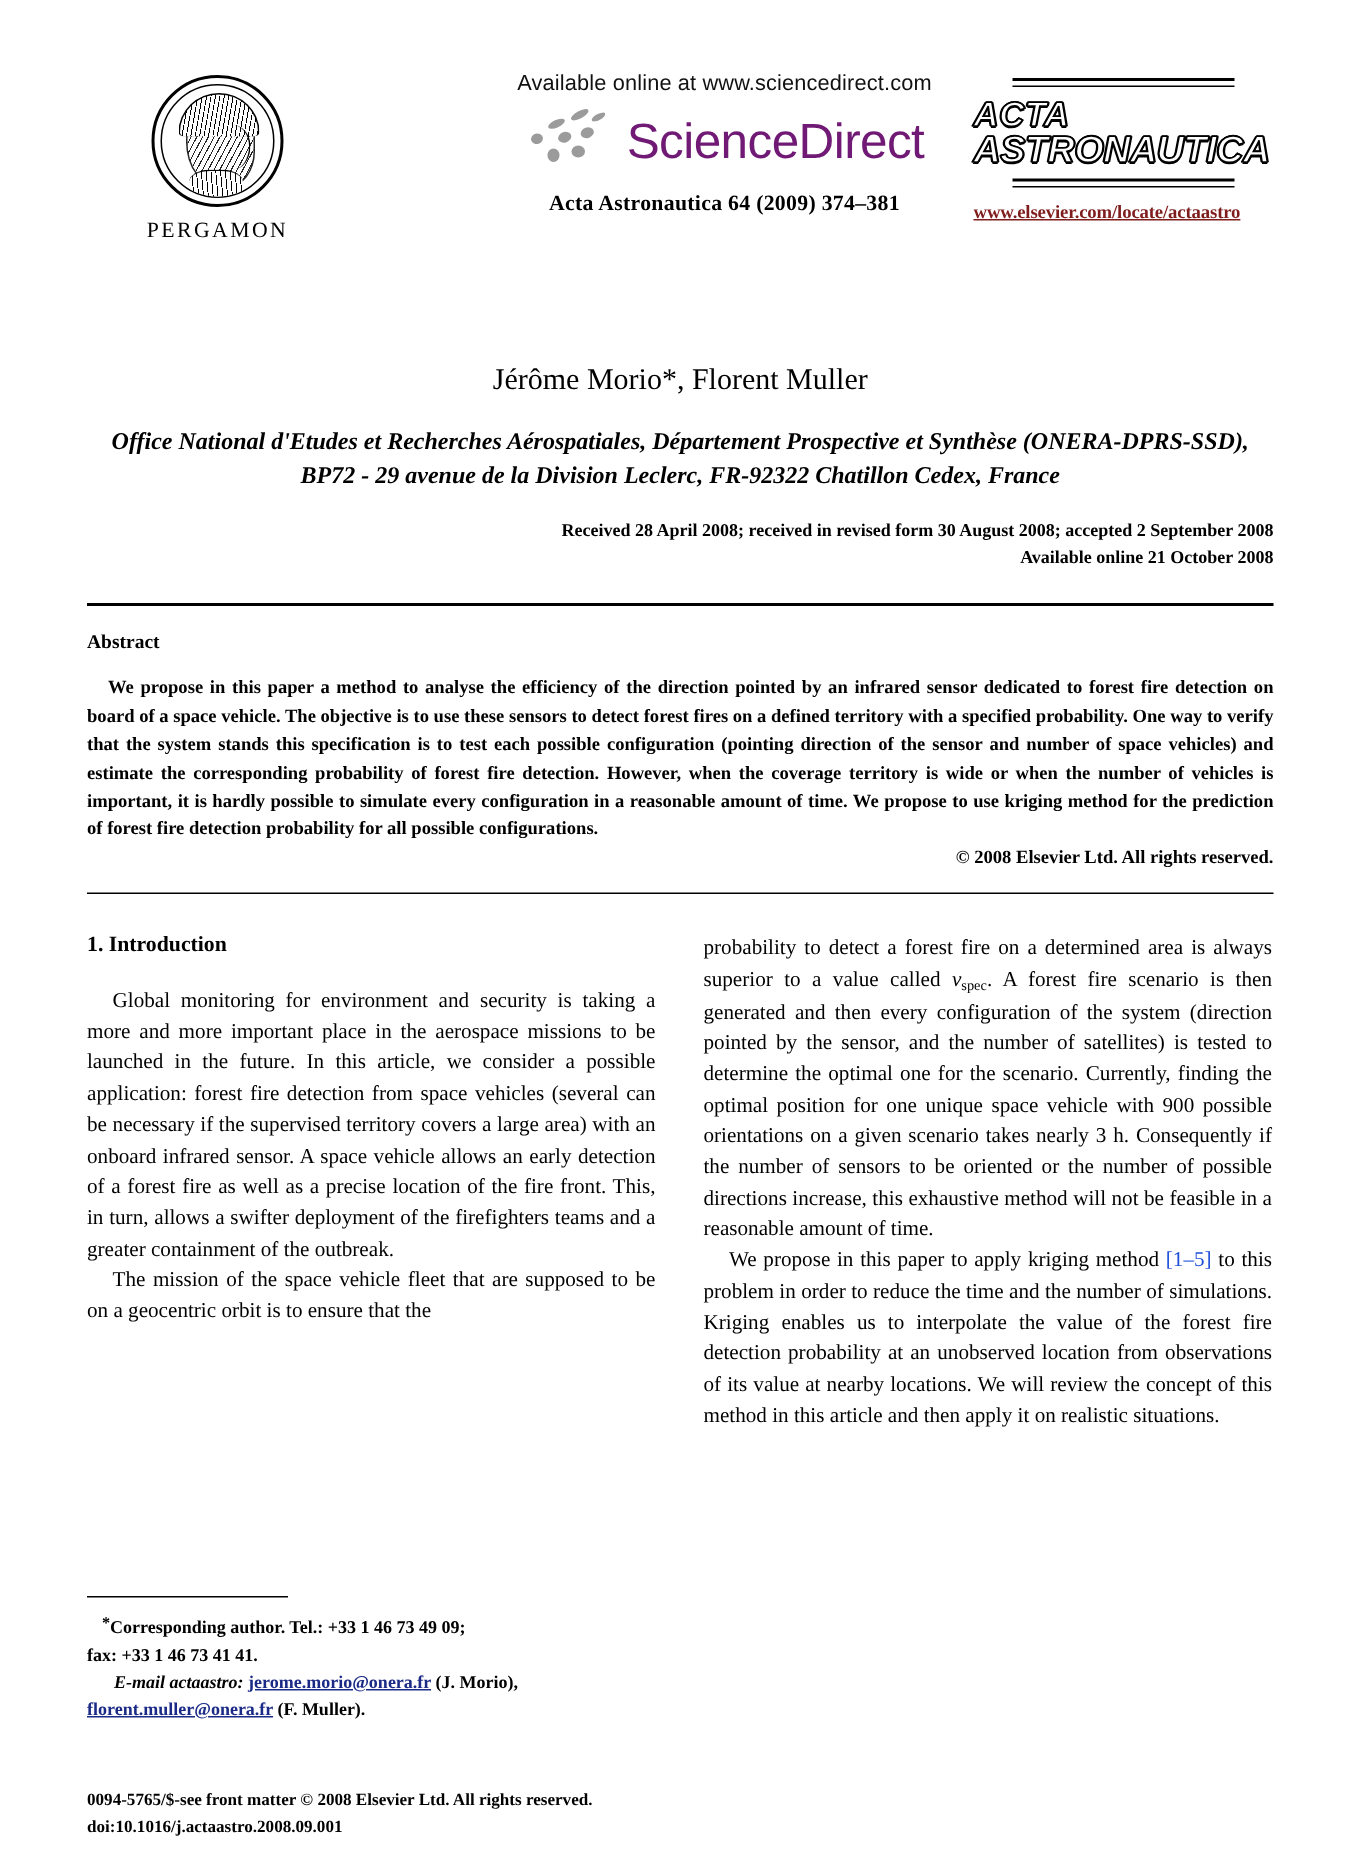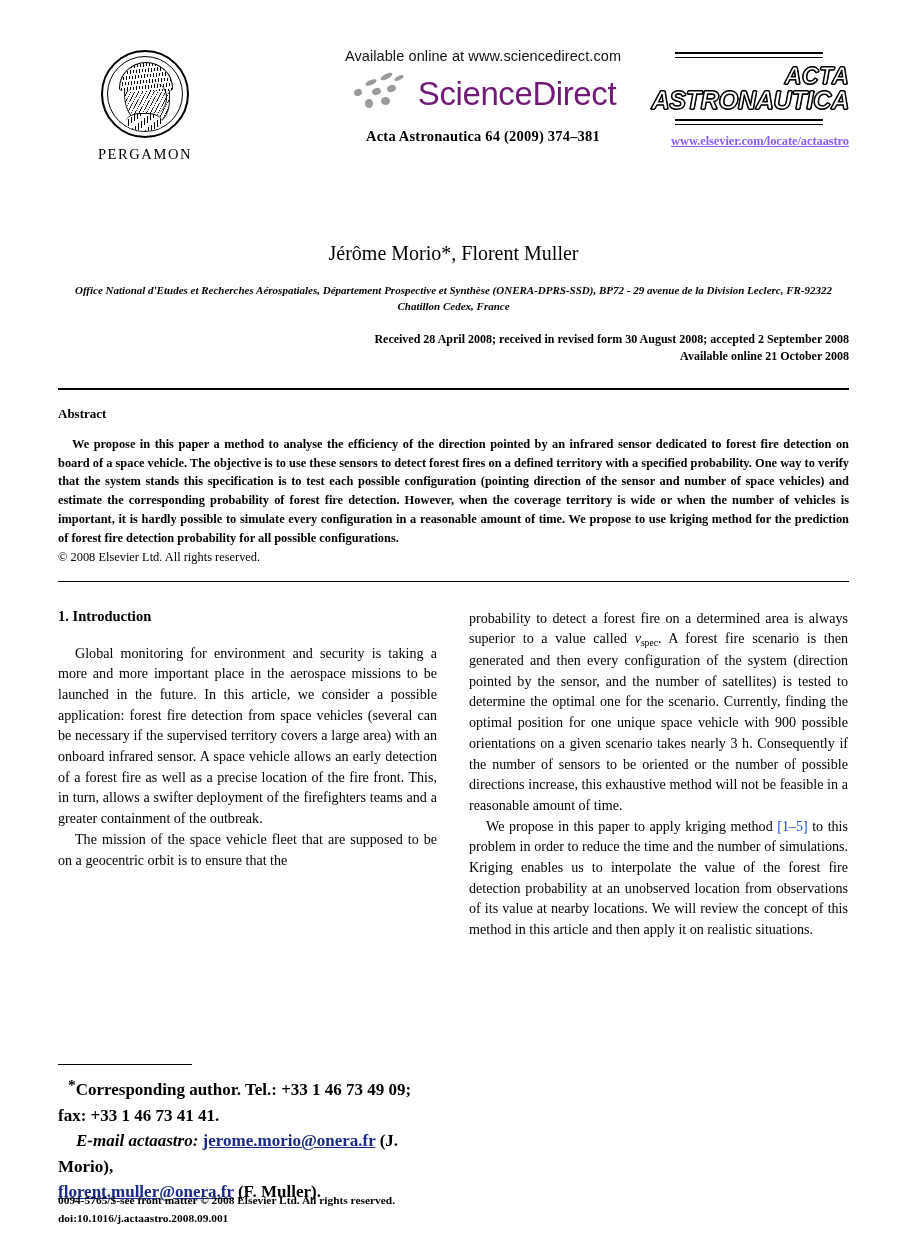--- a/index.html
+++ b/index.html
@@ -152,21 +152,21 @@
     font-family: "Liberation Serif", serif;
     letter-spacing: 0.2px;
   }
 
   
   .acta-block {
     position: absolute;
     right: 0px;
     top: 4px;
     width: 200px;
-    text-align: right;
+    text-align: left;
   }
   .acta-rule-top, .acta-rule-bottom {
     border-top: 2.4px solid #000;
     border-bottom: 1.3px solid #000;
     height: 3px;
     width: 148px;
     margin: 0 auto;
   }
   .acta-rule-bottom { margin-top: 6px; }
   .acta-logo-text {
@@ -182,40 +182,40 @@
     letter-spacing: 0.5px;
     margin: 7px 0 5px 0;
   }
   .acta-logo-text .l1 { font-size: 23px; display: block; }
   .acta-logo-text .l2 { font-size: 25px; display: block; letter-spacing: -0.2px; }
   .acta-url {
     margin-top: 9px;
     font-family: "Liberation Serif", serif;
     font-size: 12.5px;
     font-weight: bold;
-    color: #8b5cf6;
+    color: #7f1d1d;
     text-decoration: underline;
     letter-spacing: -0.1px;
   }
 
   
   .title-block { text-align: center; margin-top: 44px; }
   .paper-title {
     font-size: 25.5px;
     font-weight: 400;
     letter-spacing: 0.1px;
   }
   .authors {
     margin-top: 18px;
     font-size: 20px;
     font-weight: 400;
   }
   .affiliation {
     margin-top: 18px;
-    font-size: 11px;
+    font-size: 16px;
     font-style: italic;
     font-weight: bold;
     line-height: 1.45;
     padding: 0 6px;
     text-align: center;
   }
   .dates {
     margin-top: 16px;
     font-size: 12px;
     font-weight: bold;
@@ -240,23 +240,24 @@
   .abstract-body {
     margin-top: 13px;
     font-size: 12.4px;
     font-weight: bold;
     line-height: 1.52;
     text-align: justify;
     text-indent: 14px;
   }
   .abstract-copy {
     font-size: 12.4px;
-    font-weight: normal;
+    font-weight: bold;
     line-height: 1.52;
     text-indent: 0;
+    text-align: right;
   }
   .keywords {
     margin-top: 16px;
     font-size: 12.4px;
     font-weight: bold;
   }
   .keywords em {
     font-style: italic;
   }
 
@@ -294,21 +295,21 @@
     left: 58px;
     top: 1016px;
     width: 379px;
   }
   .footnote-rule {
     border-top: 1px solid #000;
     width: 134px;
     margin-bottom: 9px;
   }
   .footnote {
-    font-size: 17px;
+    font-size: 12px;
     font-weight: bold;
     line-height: 1.5;
   }
   .footnote .star { vertical-align: 0.35em; font-size: 0.9em; }
   .footnote .em-label { font-style: italic; }
   .mail { color: #1a2a86; text-decoration: underline; }
 
   .colophon {
     position: absolute;
     left: 58px;

